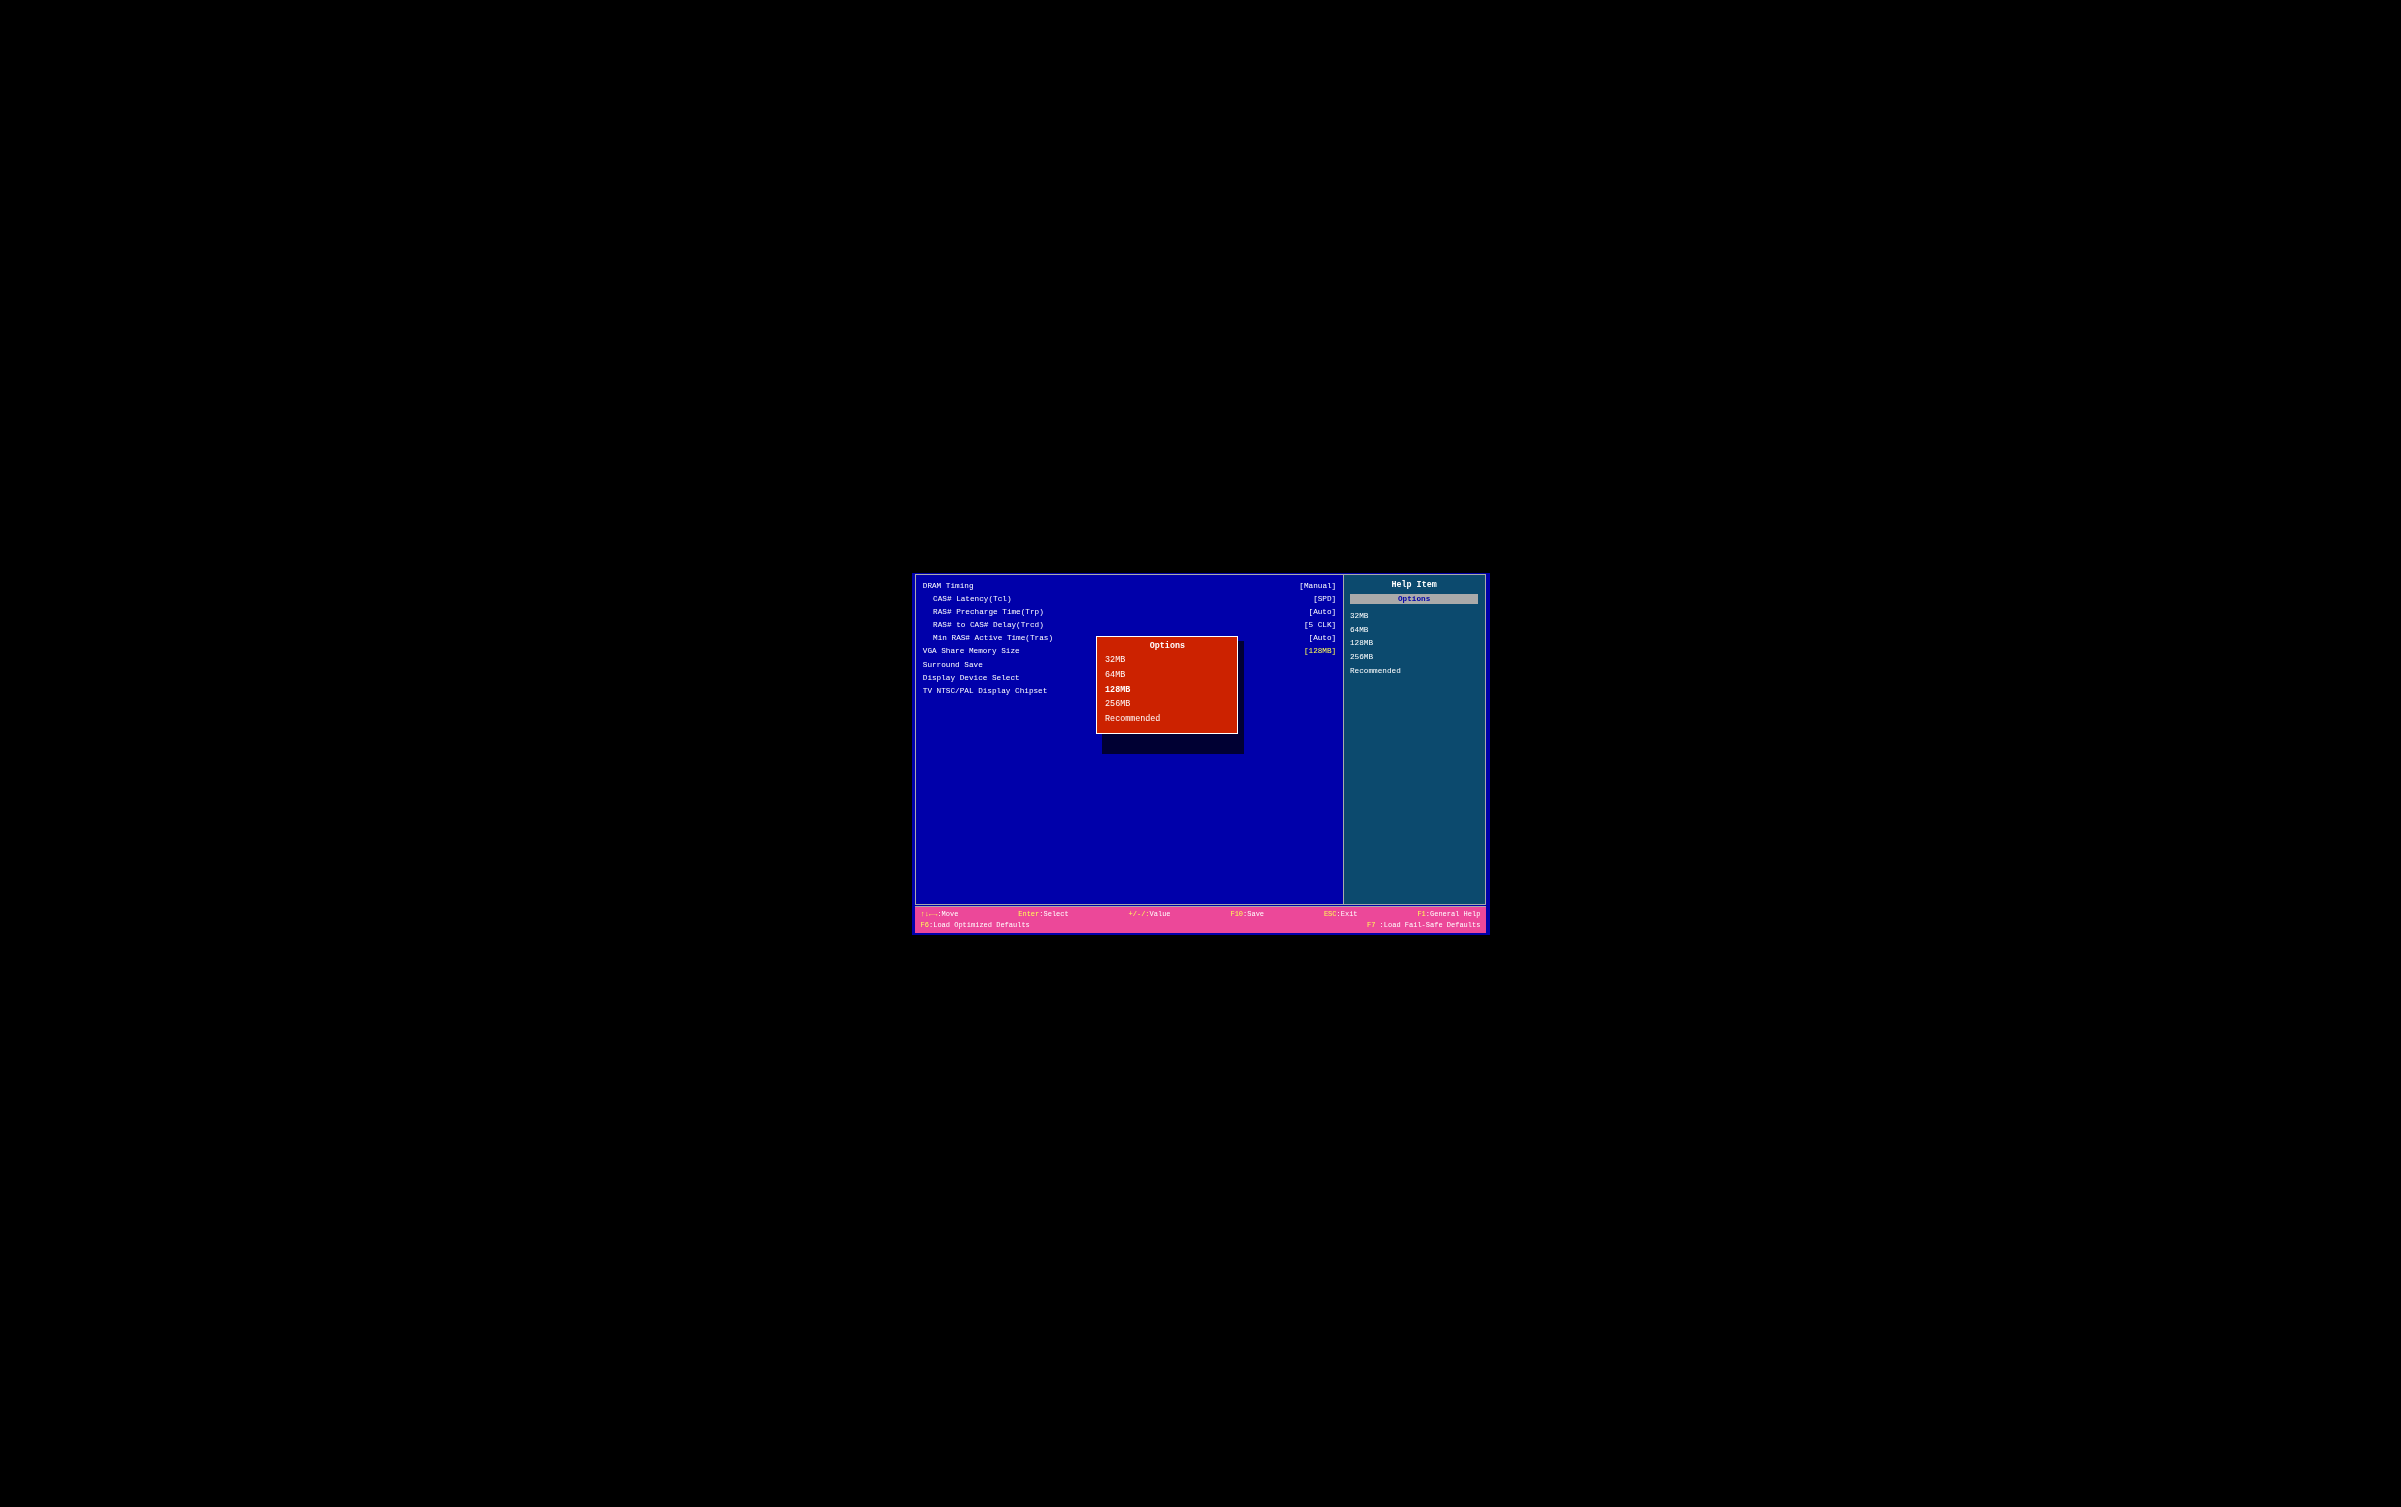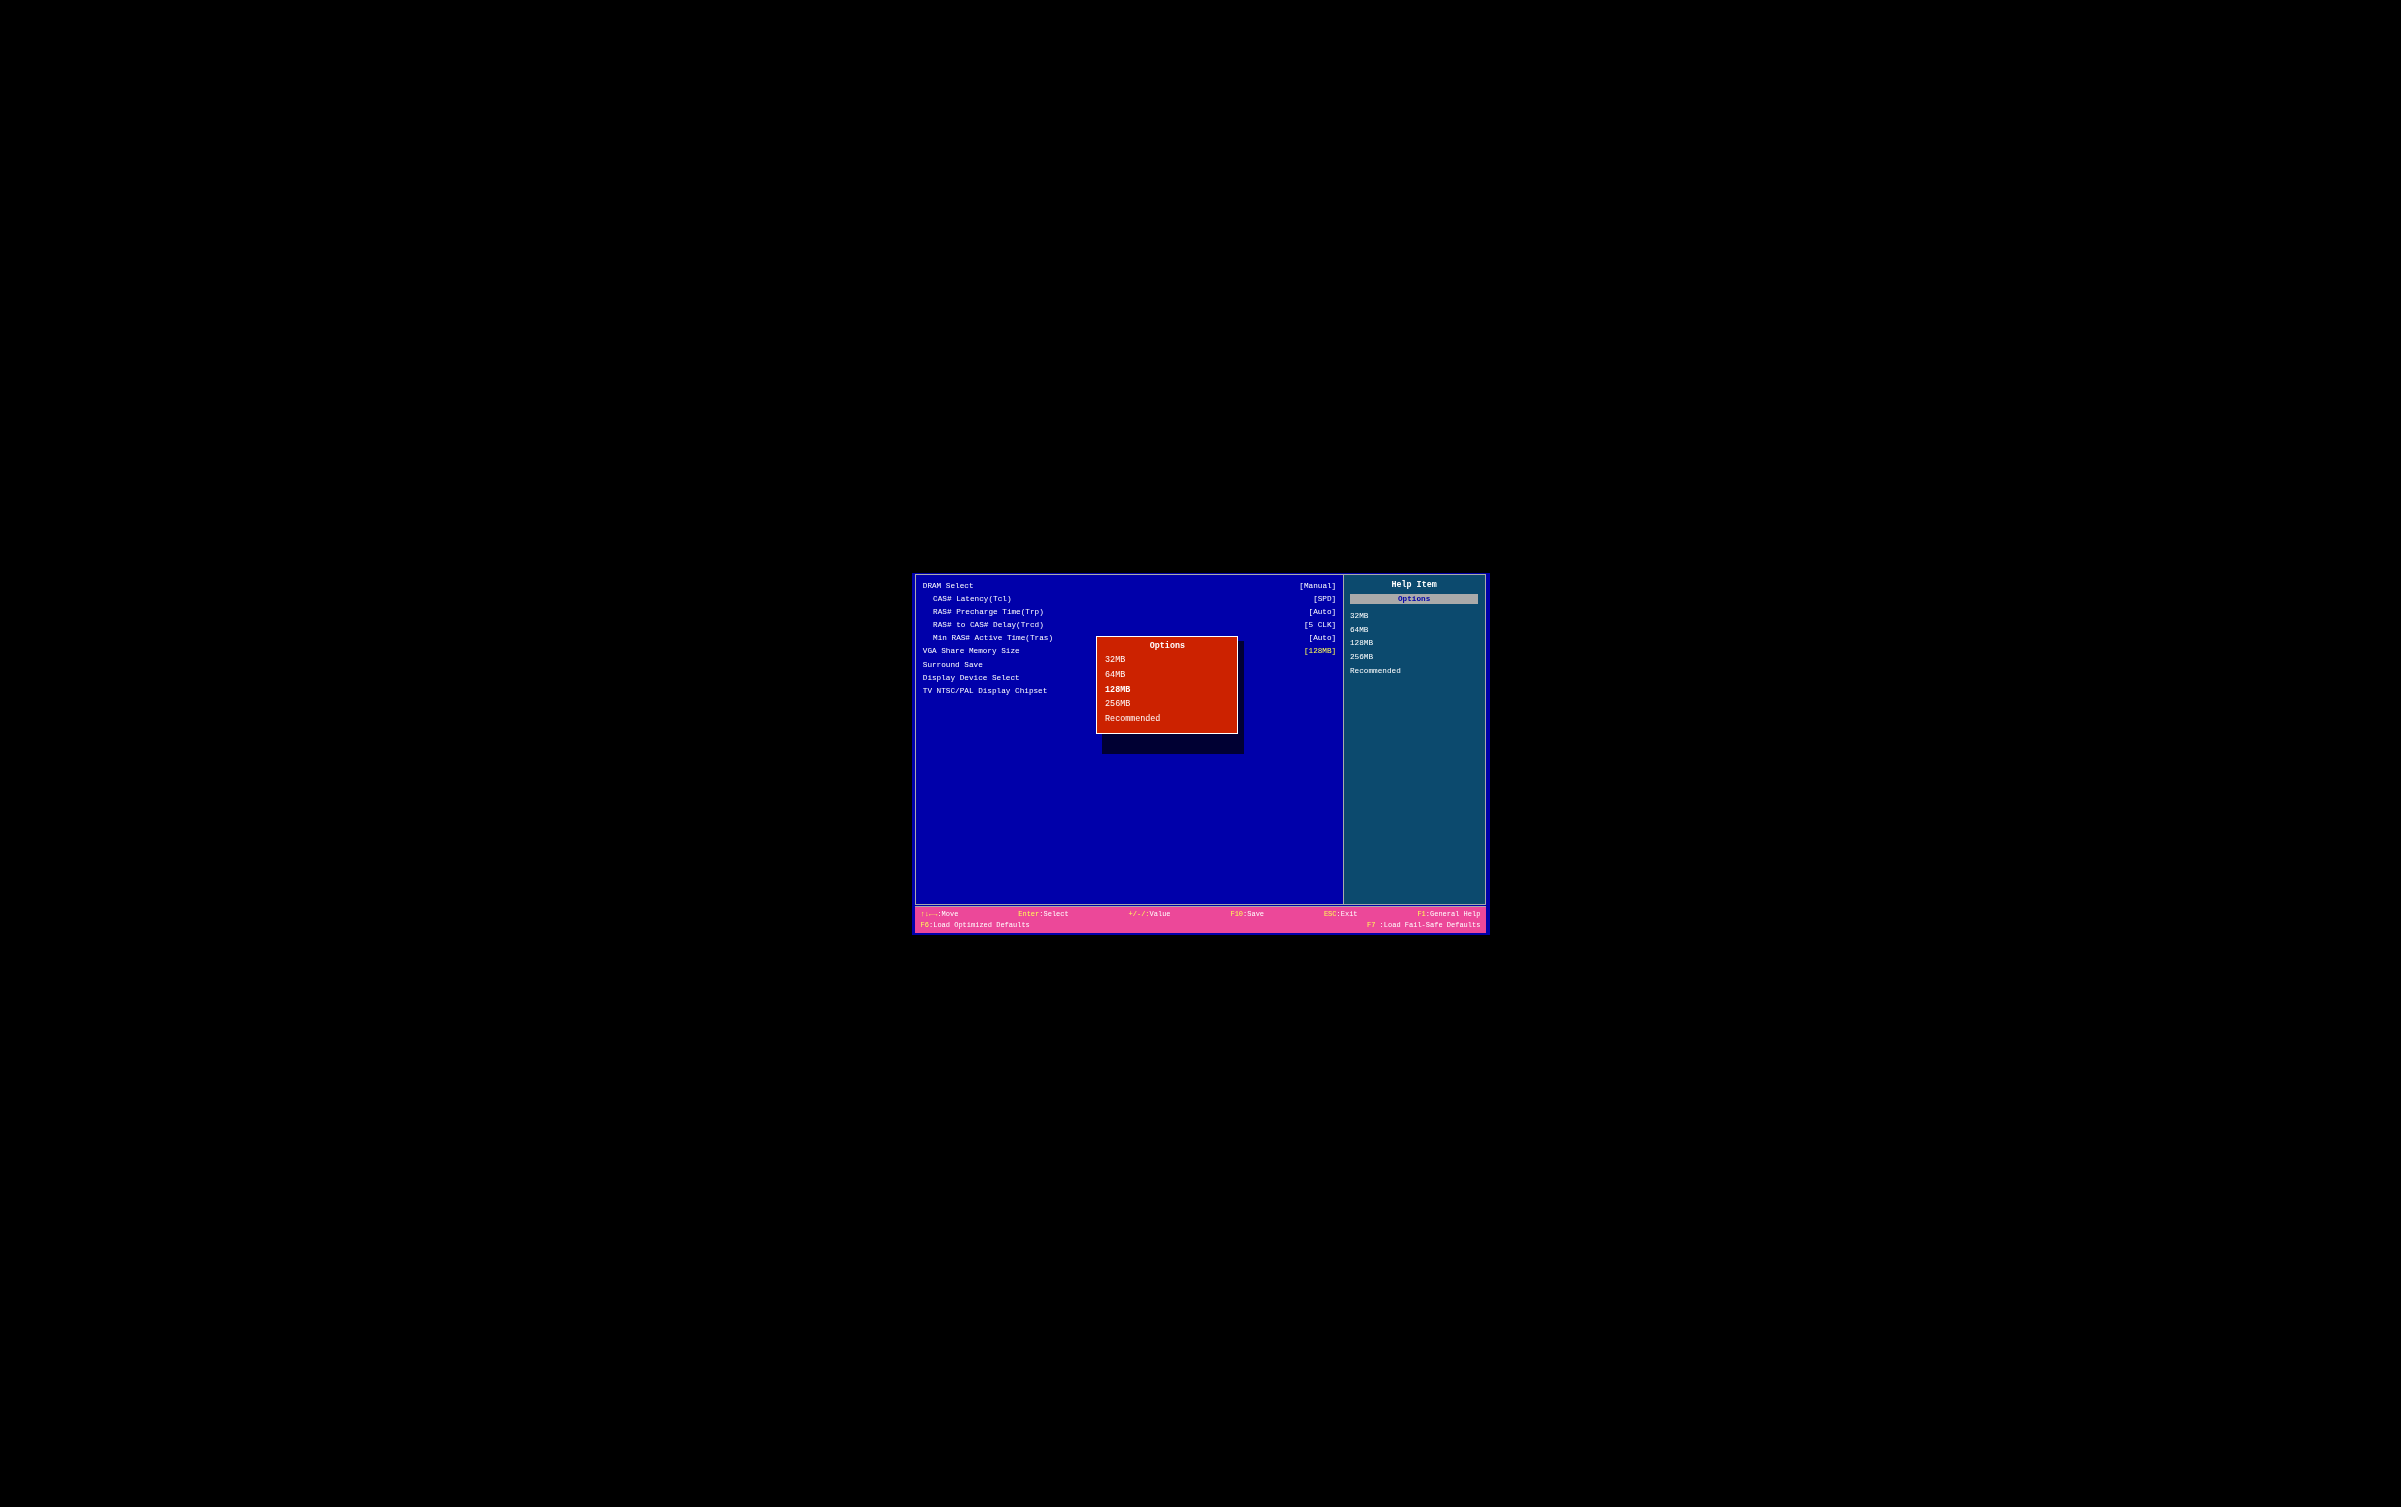--- a/index.html
+++ b/index.html
@@ -181,21 +181,21 @@
 
 <div class="screen">
 
 
   <div class="main-area">
 
     <div class="left-panel">
 
       <div id="menu-container">
           <div class="menu-item">
-            <span class="label">DRAM Select</span>
+            <span class="label">DRAM Timing</span>
             <span class="value">[Manual]</span>
           </div>
           <div class="menu-item sub-item">
             <span class="label">CAS# Latency(Tcl)</span>
             <span class="value">[SPD]</span>
           </div>
           <div class="menu-item sub-item">
             <span class="label">RAS# Precharge Time(Trp)</span>
             <span class="value">[Auto]</span>
           </div>

